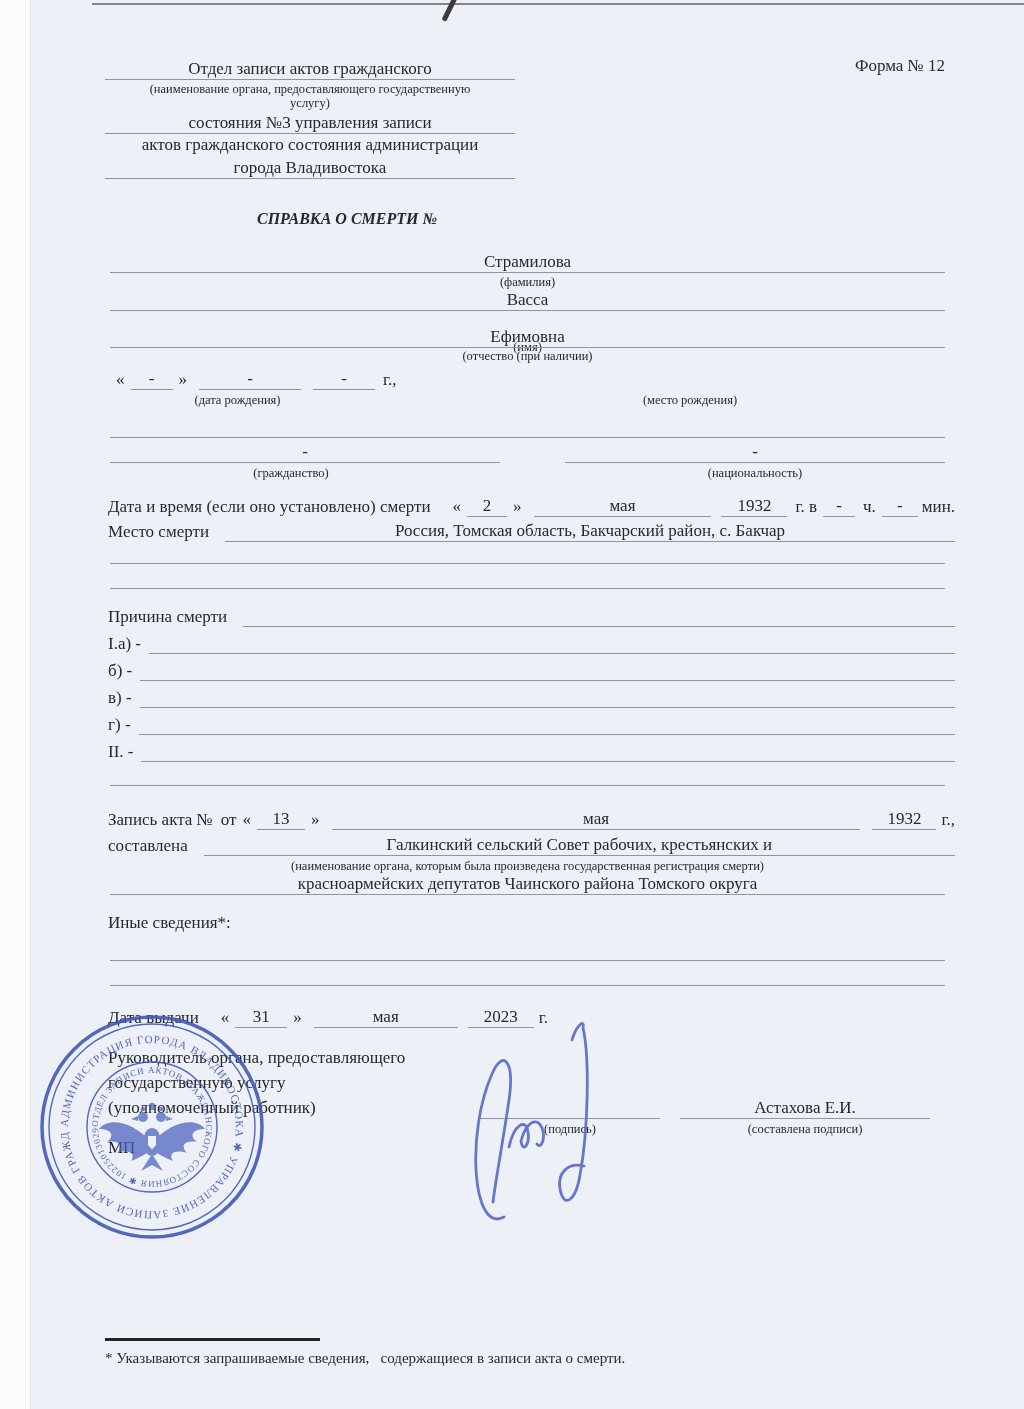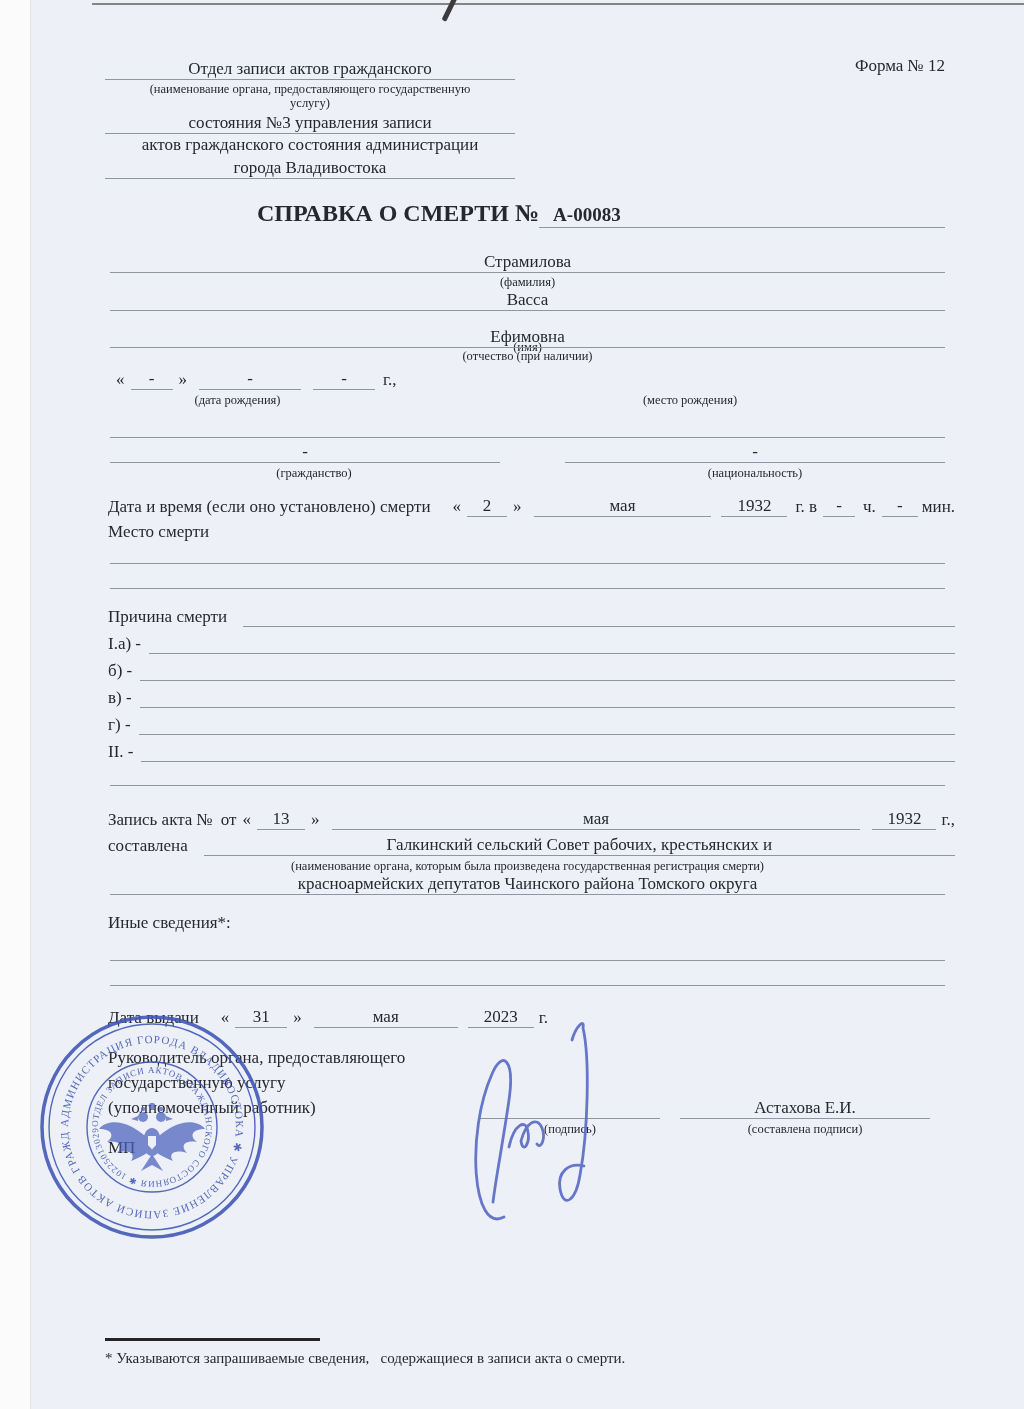--- a/index.html
+++ b/index.html
@@ -48,22 +48,21 @@
 <div class="hdrline ul" style="top:53px;height:26px;">Отдел записи актов гражданского</div>
 <div class="cap" style="left:105px;top:82px;width:410px;">(наименование органа, предоставляющего государственную</div>
 <div class="cap" style="left:105px;top:96px;width:410px;">услугу)</div>
 <div class="hdrline ul" style="top:108px;height:25px;">состояния №3 управления записи</div>
 <div class="hdrline" style="top:136px;height:19px;">актов гражданского состояния администрации</div>
 <div class="hdrline ul" style="top:156px;height:22px;">города Владивостока</div>
 
 <div class="txt" style="left:855px;top:56px;">Форма № 12</div>
 
 <div class="row" style="left:257px;top:198px;width:688px;height:30px;">
-  <span class="bold" style="font-size:24px;">СПРАВКА О СМЕРТИ №</span>
-  <span class="seg grow bold" style="height:100%;justify-content:flex-start;padding-left:14px;font-size:19px;">А-00083</span>
+  <span class="bold" style="font-size:16px;font-style:italic;">СПРАВКА О СМЕРТИ №</span>
 </div>
 
 <div class="field" style="left:110px;top:250px;width:835px;height:22px;">Страмилова</div>
 <div class="cap" style="left:110px;top:275px;width:835px;">(фамилия)</div>
 
 <div class="field" style="left:110px;top:288px;width:835px;height:22px;">Васса</div>
 <div class="cap" style="left:110px;top:312px;width:835px;margin-top:28px;">(имя)</div>
 
 <div class="field" style="left:110px;top:325px;width:835px;height:22px;">Ефимовна</div>
 <div class="cap" style="left:110px;top:349px;width:835px;">(отчество (при наличии)</div>
@@ -76,39 +75,40 @@
   <span class="seg" style="width:56px;margin-left:12px;">-</span>
   <span class="gap8">г.,</span>
 </div>
 <div class="cap" style="left:155px;top:393px;width:165px;">(дата рождения)</div>
 <div class="cap" style="left:560px;top:393px;width:260px;">(место рождения)</div>
 
 <div class="uline" style="left:110px;top:437px;width:835px;"></div>
 
 <div class="field" style="left:110px;top:440px;width:390px;height:22px;">-</div>
 <div class="field" style="left:565px;top:440px;width:380px;height:22px;">-</div>
-<div class="cap" style="left:119px;top:466px;width:390px;">(гражданство)</div>
+<div class="cap" style="left:96px;top:466px;width:390px;">(гражданство)</div>
 <div class="cap" style="left:565px;top:466px;width:380px;">(национальность)</div>
 
 <div class="row" style="left:108px;top:495px;width:847px;height:22px;">
   <span>Дата и время (если оно установлено) смерти</span>
   <span class="q gap16">«</span>
   <span class="seg" style="width:34px;">2</span>
   <span class="q">»</span>
   <span class="seg grow" style="margin-left:6px;min-width:100px;">мая</span>
   <span class="seg" style="width:60px;margin-left:10px;">1932</span>
   <span class="gap8">г. в</span>
   <span class="seg" style="width:26px;margin-left:6px;">-</span>
   <span class="gap8">ч.</span>
   <span class="seg" style="width:30px;margin-left:6px;">-</span>
   <span style="margin-left:4px;">мин.</span>
 </div>
 
 <div class="row" style="left:108px;top:520px;width:847px;height:22px;">
   <span>Место смерти</span>
+  <span class="seg grow gap16">Россия, Томская область, Бакчарский район, с. Бакчар</span>
 </div>
 
 <div class="uline" style="left:110px;top:563px;width:835px;"></div>
 <div class="uline" style="left:110px;top:588px;width:835px;"></div>
 
 <div class="row" style="left:108px;top:605px;width:847px;height:22px;">
   <span>Причина смерти</span>
   <span class="seg grow gap16"></span>
 </div>
 <div class="row" style="left:108px;top:632px;width:847px;height:22px;">

